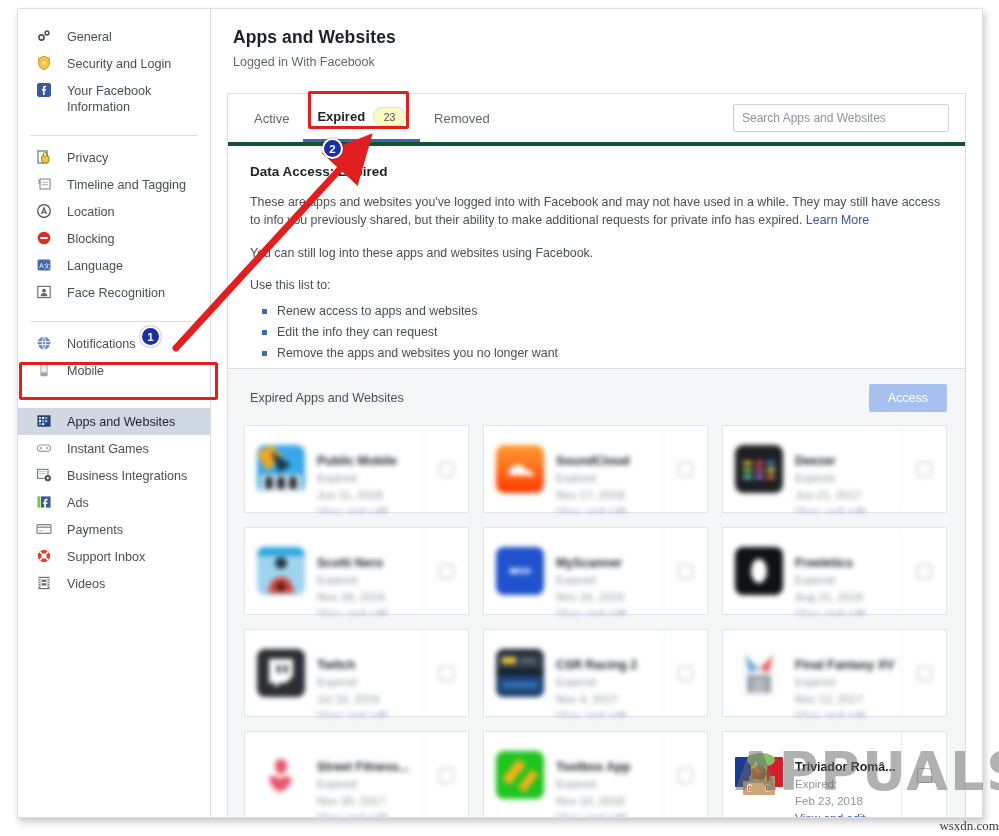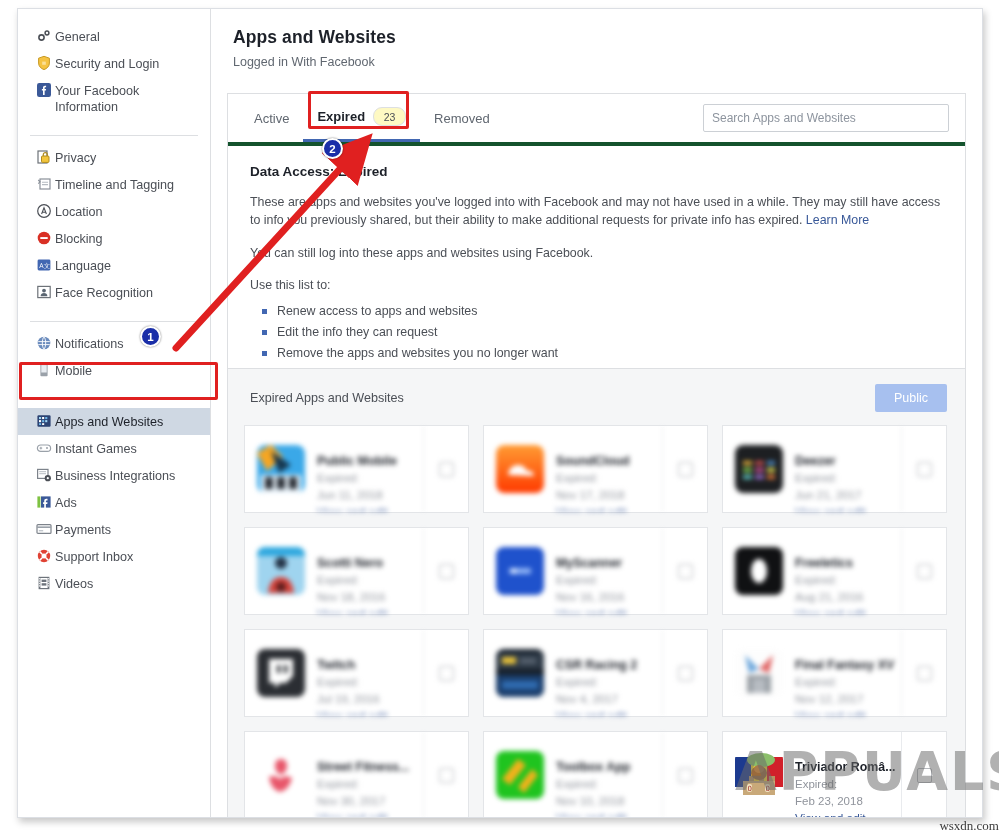--- a/index.html
+++ b/index.html
@@ -23,21 +23,21 @@
 
   
   .sidebar{
     width:193px;flex:0 0 193px;background:#ffffff;
     border-right:1px solid #dddfe2;box-sizing:border-box;
     padding-top:14px;
   }
   .nav-group{padding:0 0 8px 0;}
   .nav-sep{height:1px;background:#dddfe2;margin:7px 12px 8px 12px;}
   .nav-item{
-    display:flex;align-items:flex-start;gap:3px;
+    display:flex;align-items:flex-start;gap:15px;
     padding:5px 10px 5px 18px;
     font-size:12.6px;color:#4b4f56;line-height:16px;
     cursor:pointer;position:relative;
   }
   .nav-item .lbl{padding-top:1px;}
   .nav-item.selected{background:#cfd8e3;color:#1d2129;font-weight:normal;}
   .ic{
     width:16px;height:16px;flex:0 0 16px;margin-top:0px;
     display:inline-block;position:relative;
   }
@@ -63,21 +63,21 @@
     display:flex;align-items:center;gap:8px;cursor:pointer;box-sizing:border-box;
   }
   .tab.active{color:#1d2129;font-weight:bold;border-bottom:3px solid #4267b2;}
   .tab .count{
     display:inline-flex;align-items:center;justify-content:center;
     min-width:21px;height:17px;border-radius:9px;border:1px solid #dddfe2;
     background:#fef9c3;font-size:10.5px;color:#4b4f56;font-weight:normal;padding:0 5px;
   }
   .search-wrap{margin-left:auto;padding-right:16px;}
   .search-input{
-    width:246px;height:28px;box-sizing:border-box;
+    width:216px;height:28px;box-sizing:border-box;
     border:1px solid #ccd0d5;background:#fff;border-radius:2px;
     padding:0 8px;font-size:12px;color:#4b4f56;
     font-family:"Liberation Sans","DejaVu Sans",sans-serif;
   }
   .search-input::placeholder{color:#8d949e;}
 
   .body-sec{padding:18px 20px 4px 22px;}
   .sec-title{font-size:13.5px;font-weight:bold;color:#1d2129;}
   .para{font-size:12.4px;color:#4b4f56;line-height:18px;margin-top:14px;max-width:712px;}
   .para a{color:#385898;text-decoration:none;}
@@ -393,21 +393,21 @@
           <ul class="bullets">
             <li>Renew access to apps and websites</li>
             <li>Edit the info they can request</li>
             <li>Remove the apps and websites you no longer want</li>
           </ul>
         </div>
 
         <div class="apps-panel">
           <div class="apps-head">
             <div class="t">Expired Apps and Websites</div>
-            <button class="remove-btn">Public</button>
+            <button class="remove-btn">Access</button>
           </div>
 
           <div class="grid">
 
             <div class="app-card">
               <div class="app-icon-wrap blurred">
                 <span class="app-icon">
                   <svg width="48" height="48" viewBox="0 0 48 48">
                     <rect width="48" height="48" rx="8" fill="#3aa8e8"></rect>
                     <path d="M0 8 L14 0 L26 12 L10 26 Z" fill="#f5a623"></path>

